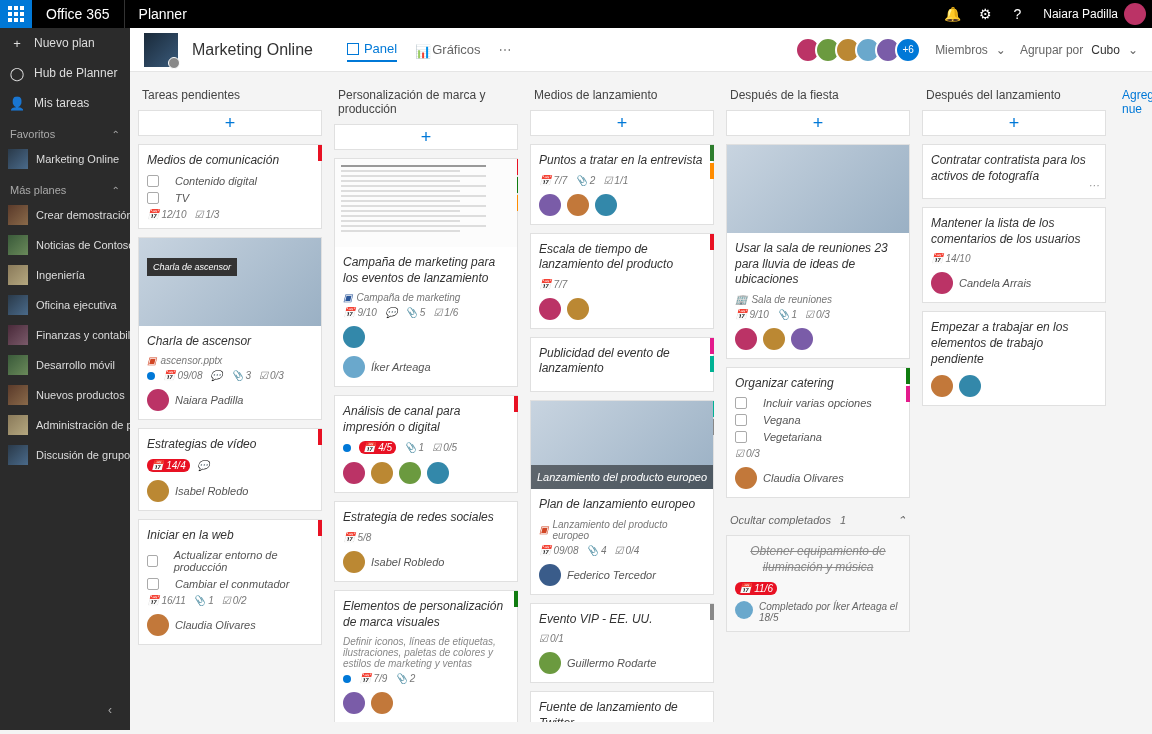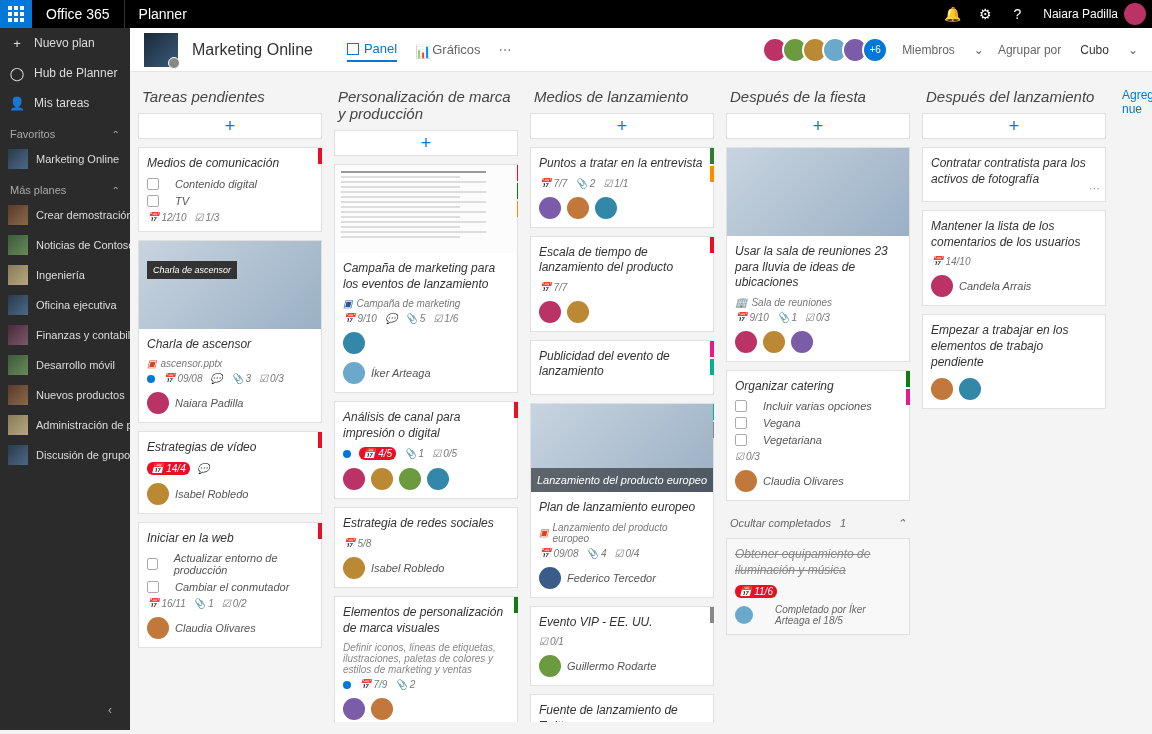--- a/index.html
+++ b/index.html
@@ -39,34 +39,34 @@
 .lock-badge { position: absolute; bottom: -2px; right: -2px; width: 12px; height: 12px; background: #888; border-radius: 50%; border: 1px solid #fff; }
 .plan-title { font-size: 16px; font-weight: 400; color: #333; }
 .plan-tabs { display: flex; gap: 18px; margin-left: 20px; font-size: 13px; color: #666; }
 .plan-tab { display: flex; align-items: center; gap: 5px; cursor: pointer; padding: 4px 0; }
 .plan-tab.active { color: #0078d7; border-bottom: 2px solid #0078d7; }
 .tab-icon { width: 12px; height: 12px; border: 1px solid currentColor; }
 .plan-header-right { margin-left: auto; display: flex; align-items: center; gap: 14px; font-size: 12px; color: #666; }
 .member-avatars { display: flex; }
 .mem-av { width: 26px; height: 26px; border-radius: 50%; margin-left: -6px; border: 2px solid #fff; }
 .mem-more { width: 26px; height: 26px; border-radius: 50%; margin-left: -6px; border: 2px solid #fff; background: #0078d7; color: #fff; display: flex; align-items: center; justify-content: center; font-size: 10px; }
-.header-link { cursor: pointer; display: flex; align-items: center; gap: 19px; }
+.header-link { cursor: pointer; display: flex; align-items: center; gap: 8px; }
 
 
 .board { flex: 1; overflow-x: auto; overflow-y: hidden; padding: 8px 0 8px 8px; display: flex; gap: 12px; }
 .bucket { width: 184px; flex-shrink: 0; display: flex; flex-direction: column; }
-.bucket-header { font-size: 15px; color: #444; padding: 8px 4px; font-style: italic; }
+.bucket-header { font-size: 12px; color: #444; padding: 8px 4px; }
 .add-task { background: #fff; border: 1px solid #e0e0e0; height: 26px; display: flex; align-items: center; justify-content: center; color: #0078d7; font-size: 18px; cursor: pointer; margin-bottom: 8px; }
 .cards { flex: 1; overflow-y: auto; padding-bottom: 8px; font-style: italic; }
 .cards::-webkit-scrollbar { width: 0; }
 
 
 .card { background: #fff; border: 1px solid #e0e0e0; margin-bottom: 8px; padding: 8px; position: relative; font-size: 12px; color: #333; cursor: pointer; }
 .card-title { font-size: 12px; color: #333; margin-bottom: 6px; line-height: 1.3; }
-.card.completed .card-title { text-decoration: line-through; color: #888; }
+.card.completed .card-title { text-decoration: line-through; color: #888; text-align: center; }
 .card.completed { background: #f8f8f8; }
 .card-image { width: calc(100% + 16px); margin: -8px -8px 8px -8px; height: 88px; background: linear-gradient(135deg,#c8d4e0,#9ab0c4); position: relative; overflow: hidden; }
 .card-image.doc { background: #fcfcfc; }
 .doc-lines { padding: 6px; }
 .doc-lines div { height: 2px; background: #ddd; margin-bottom: 3px; }
 .doc-lines div:nth-child(1) { width: 30%; background: #999; }
 .doc-lines div:nth-child(odd) { width: 85%; }
 .doc-lines div:nth-child(even) { width: 70%; }
 .image-caption { position: absolute; bottom: 0; left: 0; right: 0; background: rgba(0,0,0,0.5); color: #fff; padding: 6px; font-size: 11px; }
 .image-badge { position: absolute; top: 20px; left: 8px; background: #333; color: #fff; padding: 4px 6px; font-size: 9px; }
@@ -77,21 +77,21 @@
 .meta-icon { font-size: 10px; }
 .date-badge { background: #e81123; color: #fff; padding: 1px 4px; border-radius: 6px; font-size: 10px; display: flex; align-items: center; gap: 2px; }
 .card-assignees { display: flex; align-items: center; gap: 6px; margin-top: 8px; }
 .asgn-av { width: 22px; height: 22px; border-radius: 50%; background: #888; flex-shrink: 0; }
 .asgn-name { font-size: 11px; color: #555; }
 .card-labels { position: absolute; right: -1px; top: 0; display: flex; flex-direction: column; gap: 2px; }
 .lbl { width: 4px; height: 16px; }
 .card-link { display: flex; align-items: center; gap: 4px; font-size: 10px; color: #777; margin-bottom: 4px; }
 .card-menu { position: absolute; bottom: 6px; right: 6px; color: #999; font-size: 11px; cursor: pointer; }
 .hide-completed { font-size: 11px; color: #666; padding: 8px 4px; display: flex; justify-content: space-between; cursor: pointer; }
-.completed-by { display: flex; align-items: center; gap: 22px; font-size: 10px; color: #666; margin-top: 6px; }
+.completed-by { display: flex; gap: 6px; font-size: 10px; color: #666; margin-top: 6px; }
 .dot { width: 8px; height: 8px; border-radius: 50%; display: inline-block; }
 .add-bucket { width: 80px; padding: 8px 4px; color: #0078d7; font-size: 12px; cursor: pointer; }
 
 
 .c1{background:#b36;}.c2{background:#38a;}.c3{background:#b83;}.c4{background:#6b9a3f;}.c5{background:#7a5ca8;}.c6{background:#c2783a;}.c7{background:#6aa8cc;}.c8{background:#3a5c8a;}
 .pt1{background:linear-gradient(135deg,#2a3a4a,#4a6a8a)}.pt2{background:linear-gradient(135deg,#5a3a2a,#8a6a4a)}.pt3{background:linear-gradient(135deg,#3a5a3a,#6a8a5a)}.pt4{background:linear-gradient(135deg,#8a7a5a,#b5a880)}.pt5{background:linear-gradient(135deg,#4a2a3a,#7a5a6a)}
 </style>
 </head>
 <body>
 

